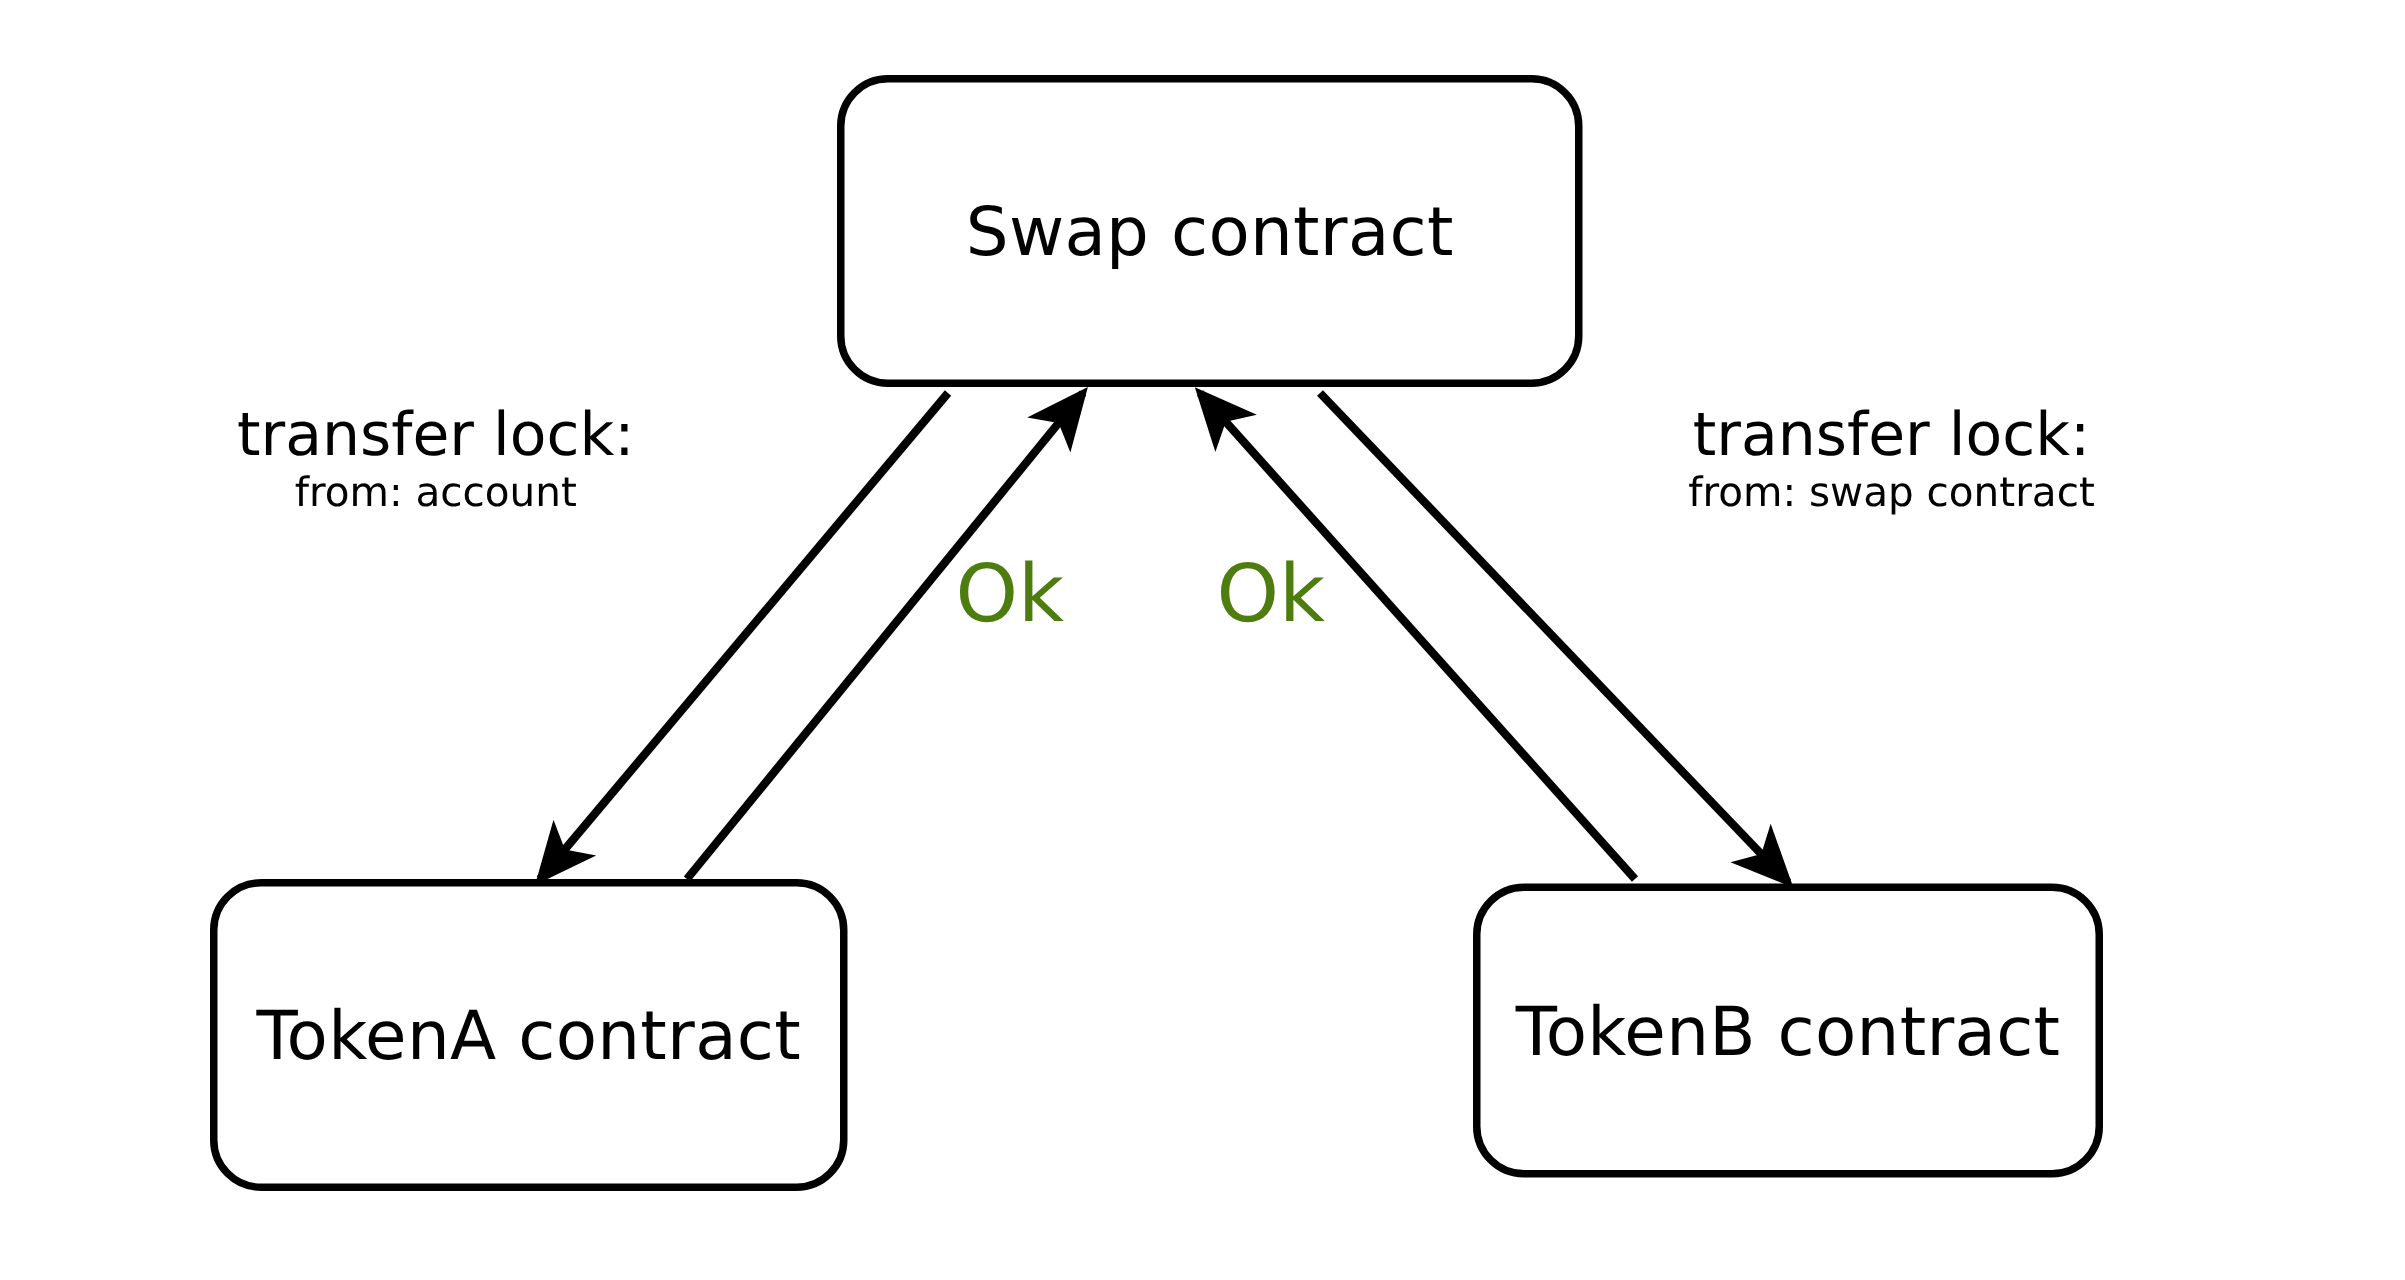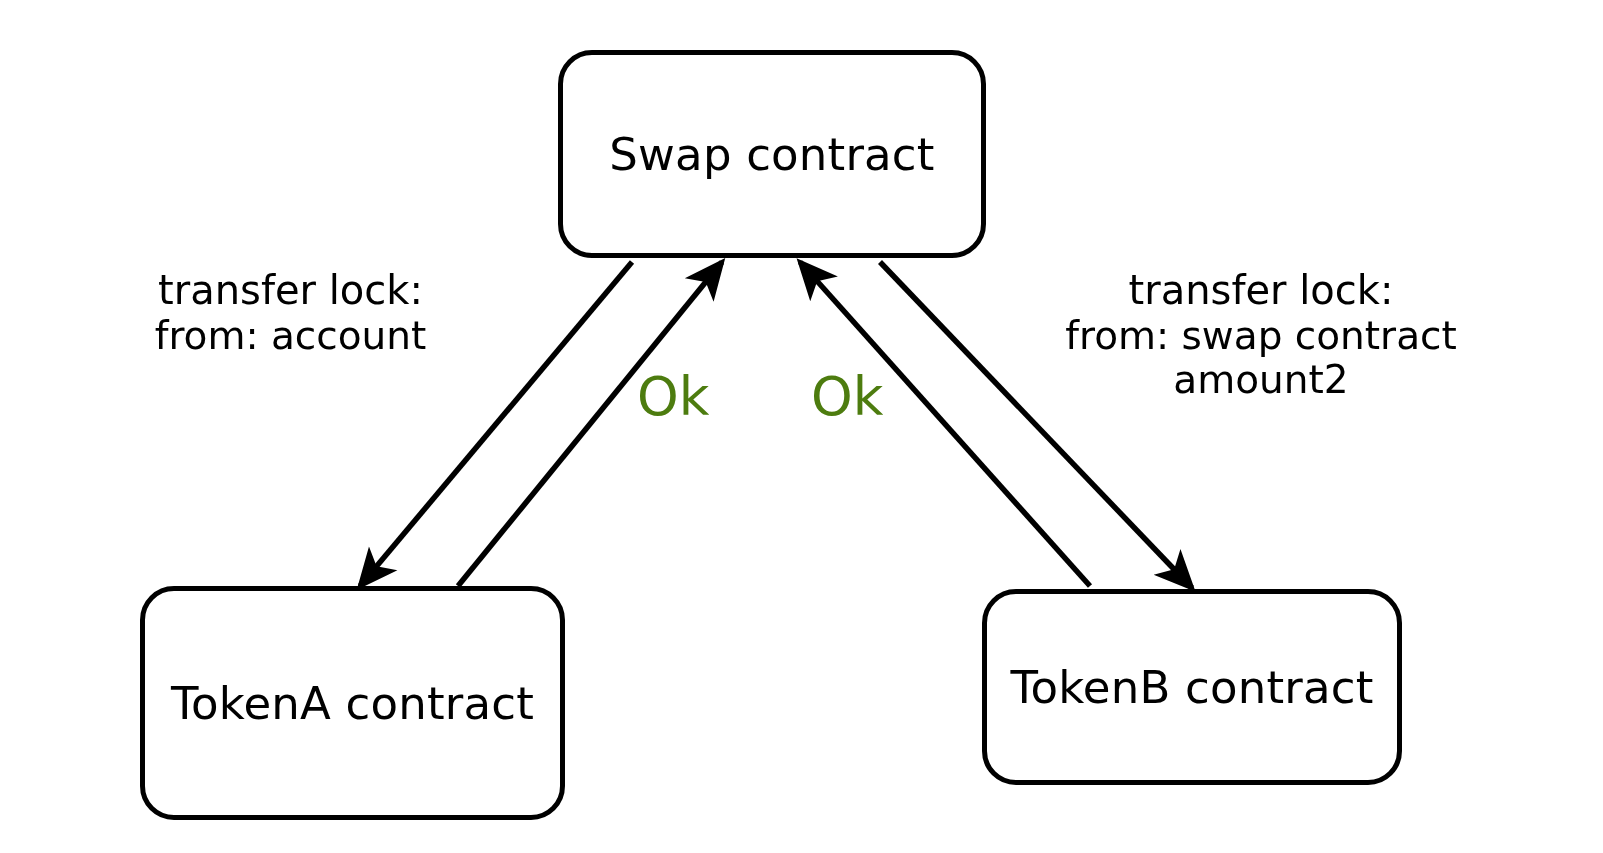--- a/index.html
+++ b/index.html
@@ -33,38 +33,38 @@
     align-items: center;
     justify-content: center;
   }
   .node-label {
     font-size: 45px;
     color: #000000;
     letter-spacing: 0.2px;
     white-space: nowrap;
     line-height: 1;
   }
-  .node-swap   { left: 558px;  top: 50px;  width: 428px; height: 208px; }
-  .node-tokena { left: 140px;  top: 586px; width: 425px; height: 234px; }
+  .node-swap   { left: 558px;  top: 50px;  width: 497px; height: 208px; }
+  .node-tokena { left: 140px;  top: 586px; width: 425px; height: 208px; }
   .node-tokenb { left: 982px;  top: 589px; width: 420px; height: 196px; }
 
   .edge-label {
     position: absolute;
     color: #000000;
     text-align: center;
     line-height: 1.14;
     white-space: nowrap;
   }
   .edge-label .head {
     font-weight: normal;
     font-size: 40px;
     display: block;
   }
   .edge-label .line {
-    font-size: 39px;
+    font-size: 27px;
     display: block;
   }
   .label-left  { left: 88px;   top: 268px; width: 405px; }
   .label-right { left: 1046px; top: 268px; width: 430px; }
 
   .ok-label {
     position: absolute;
     font-size: 53px;
     color: #4d7c0f;
     line-height: 1;
@@ -107,20 +107,19 @@
   </div>
 
   <div class="edge-label label-left">
     <span class="head">transfer lock:</span>
     <span class="line">from: account</span>
   </div>
 
   <div class="edge-label label-right">
     <span class="head">transfer lock:</span>
     <span class="line">from: swap contract</span>
-    <span class="line">amount2</span>
   </div>
 
   <div class="ok-label ok-left">Ok</div>
 
   <div class="ok-label ok-right">Ok</div>
 
 </div>
 
 </body></html>

